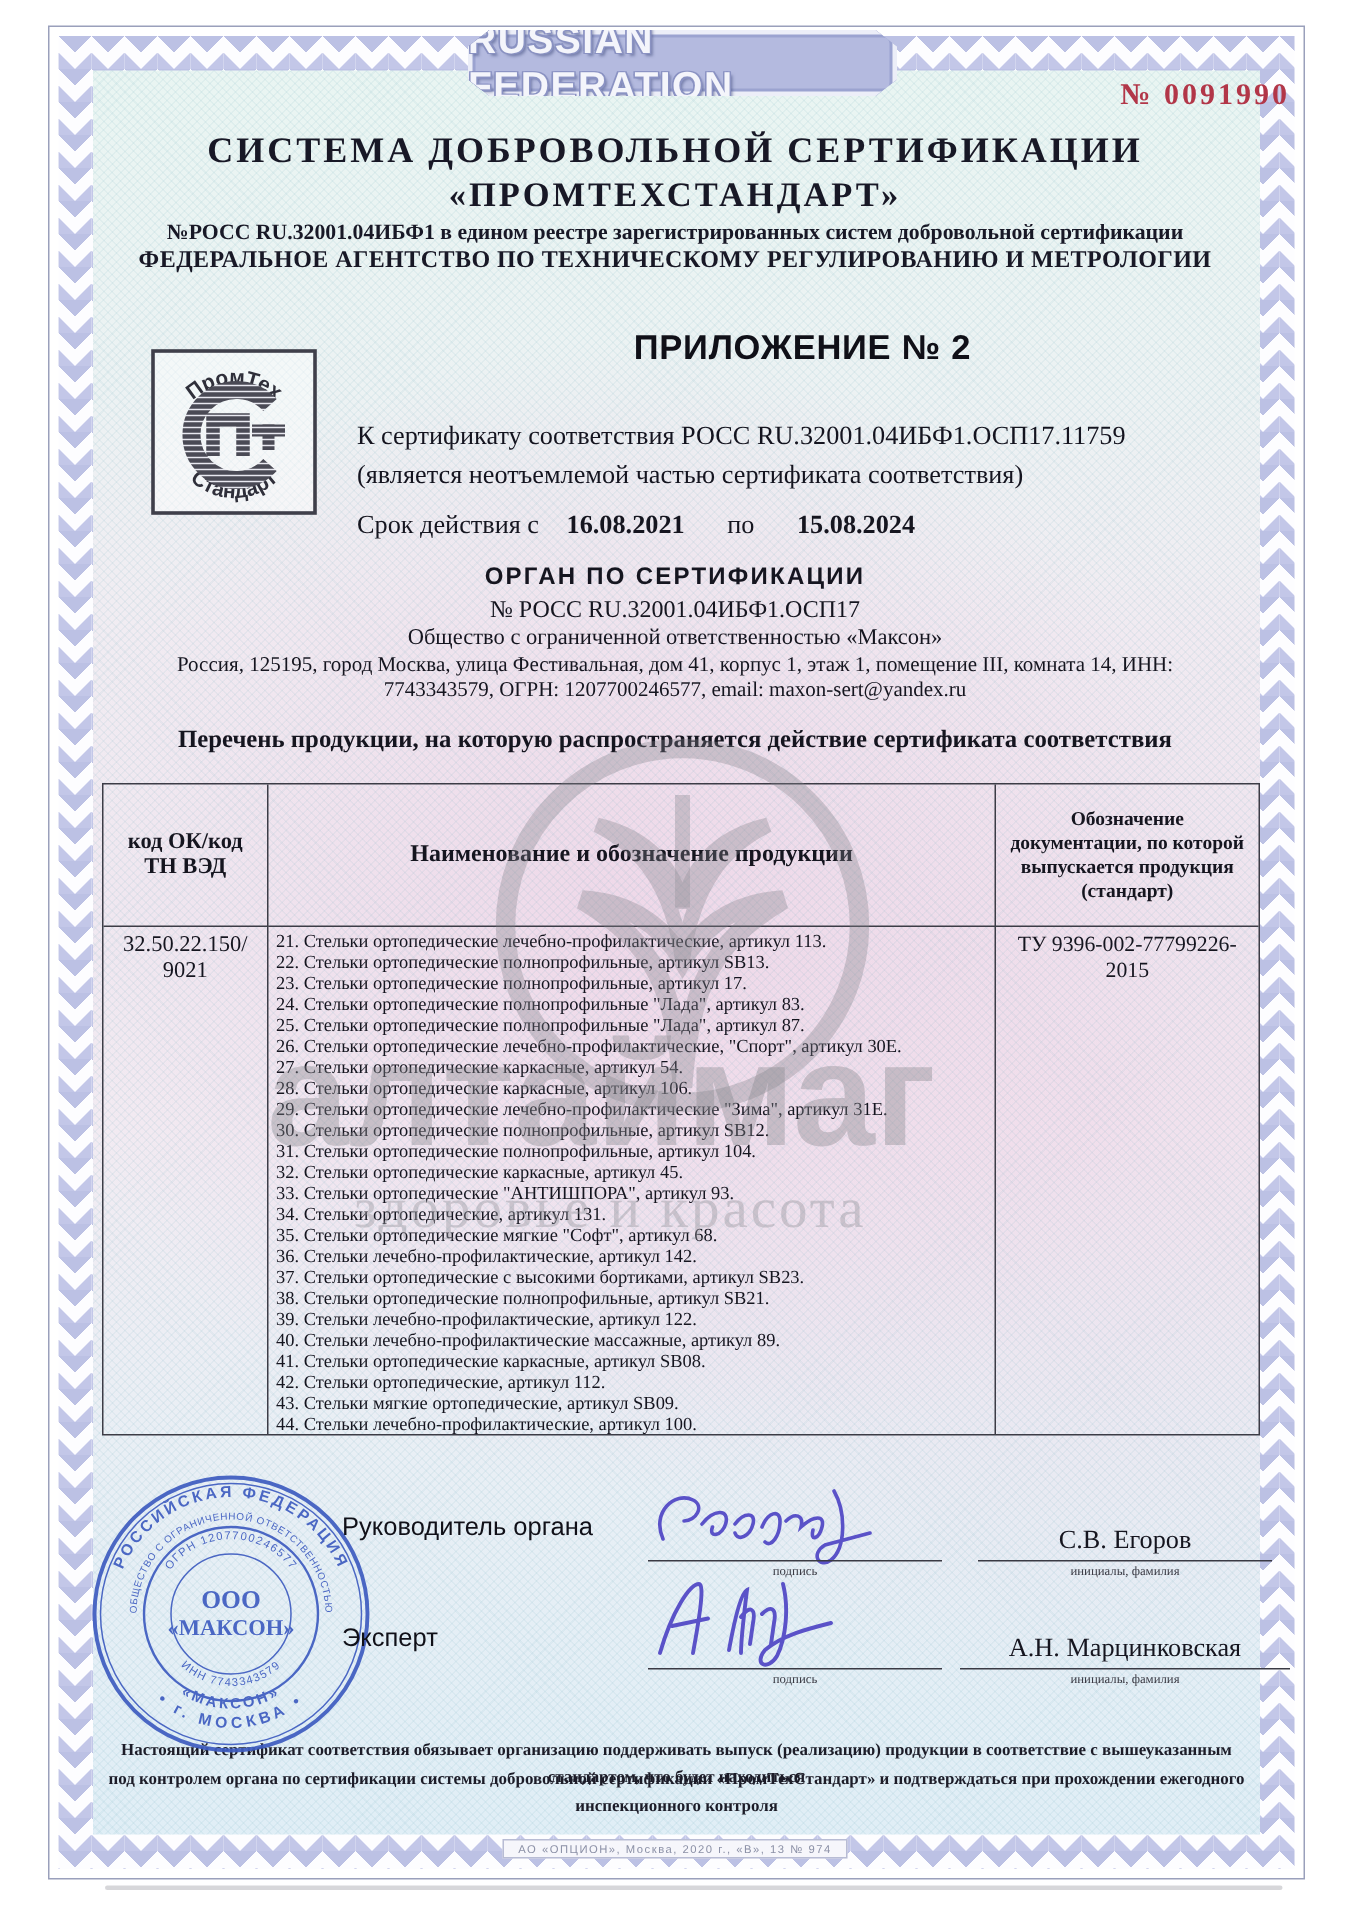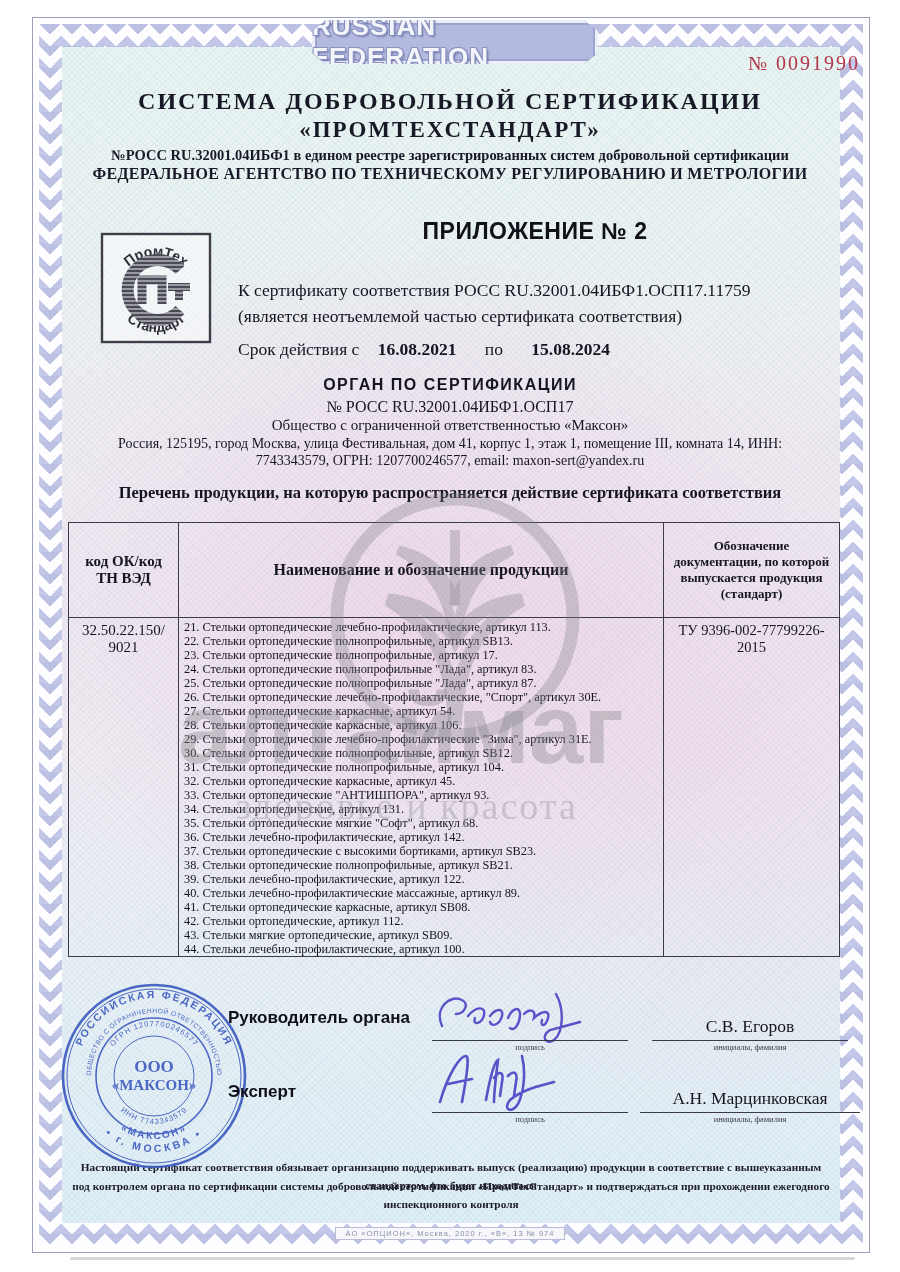--- a/index.html
+++ b/index.html
@@ -29,21 +29,21 @@
   .ctr{text-align:center;}
   .ribbon{left:312px;top:20px;width:286px;height:44px;z-index:10;
       background:#b4badf;border-radius:9px;
       clip-path:polygon(5% 0,95% 0,100% 25%,100% 75%,95% 100%,5% 100%,0 75%,0 25%);
       box-shadow:inset 0 0 0 3px #eceef8, inset 0 0 0 5px #9ba3d0;
       display:flex;align-items:center;justify-content:center;}
   .ribbon span{font-family:"Liberation Sans",sans-serif;font-weight:bold;font-size:26px;
       letter-spacing:1px;color:#f4f5fb;
       text-shadow:1px 1px 0 #8a92c2,-1px -1px 0 #8a92c2,1px -1px 0 #8a92c2,-1px 1px 0 #8a92c2,2px 2px 2px rgba(70,80,130,.55);}
   .serial{left:690px;top:52px;width:170px;text-align:right;font-size:20px;letter-spacing:2px;
-      color:#b23648;font-weight:normal;z-index:9;}
+      color:#b23648;font-weight:bold;z-index:9;}
   .title1{left:60px;right:60px;top:88px;font-size:24px;font-weight:bold;letter-spacing:2px;color:#181826;}
   .title2{left:60px;right:60px;top:117px;font-size:23px;font-weight:bold;letter-spacing:2px;color:#181826;}
   .registry{left:60px;right:60px;top:147px;font-size:14.5px;font-weight:bold;color:#181826;text-align:center;}
   .agency{left:60px;right:60px;top:165px;font-size:16px;font-weight:bold;letter-spacing:.3px;color:#181826;}
   .annex-title{left:240px;right:70px;top:218px;font-family:"Liberation Sans",sans-serif;
       font-size:23px;font-weight:bold;letter-spacing:.5px;color:#101018;}
   .cert-line{left:238px;width:580px;font-size:17.5px;color:#14141f;}
   .validity{left:238px;top:339px;font-size:17.5px;}
   .validity b{margin:0 14px;}
   .validity .po{margin:0 10px;}
@@ -69,21 +69,21 @@
   .td.c3{text-align:center;font-size:14.5px;padding:4px 10px 0 10px;}
   .items{padding:2px 4px 0 5px;}
   .item{font-size:12.3px;line-height:14px;white-space:nowrap;}
   .wm{pointer-events:none;}
   .wm-emblem{left:328px;top:490px;z-index:5;opacity:.8;}
   .wm-word{left:178px;top:680px;z-index:6;font-family:"Liberation Sans",sans-serif;
       font-size:98px;font-weight:bold;color:rgba(133,133,140,.38);letter-spacing:0px;line-height:1;}
   .wm-tagline{left:236px;top:784px;z-index:6;font-family:Liberation Serif, serif;
       font-size:38px;color:rgba(150,150,158,.42);letter-spacing:2px;}
   .stamp{left:58px;top:980px;z-index:4;opacity:.92;}
-  .sig-label{font-family:"Liberation Sans",sans-serif;font-weight:bold;font-size:17px;color:#101018;z-index:7;}
+  .sig-label{font-family:"Liberation Sans",sans-serif;font-weight:normal;font-size:17px;color:#101018;z-index:7;}
   .sig-svg{z-index:7;}
   .sig-line{border-top:1.2px solid #3a3a44;z-index:7;text-align:center;}
   .caption{font-size:8.5px;color:#3a3a44;margin-top:1px;}
   .sig-name{font-size:17.5px;text-align:center;z-index:7;}
   .footer-text{left:64px;right:62px;font-size:11.3px;font-weight:bold;color:#1c1c28;line-height:18px;}
   .print-box{left:0;right:0;top:1222px;text-align:center;z-index:8;}
   .print-box span{display:inline-block;background:#f6f6fb;border:1px solid #b8bcd4;
       color:#8b90a6;font-family:"Liberation Sans",sans-serif;font-size:7.5px;
       letter-spacing:1px;padding:1px 10px;}
   .page-shadow{position:absolute;left:70px;right:45px;top:1257px;height:2.5px;

